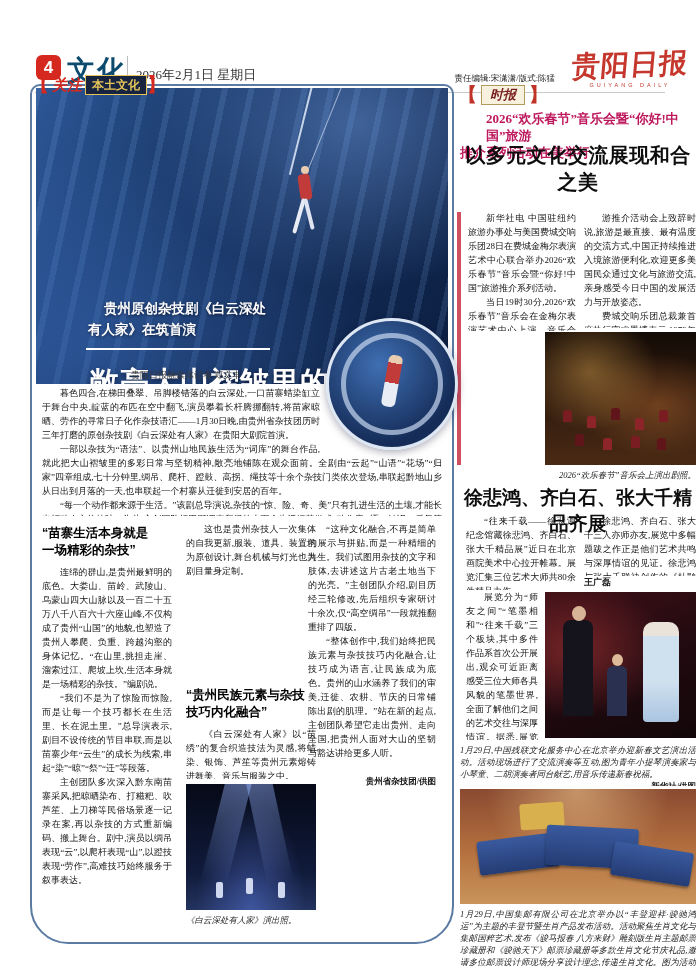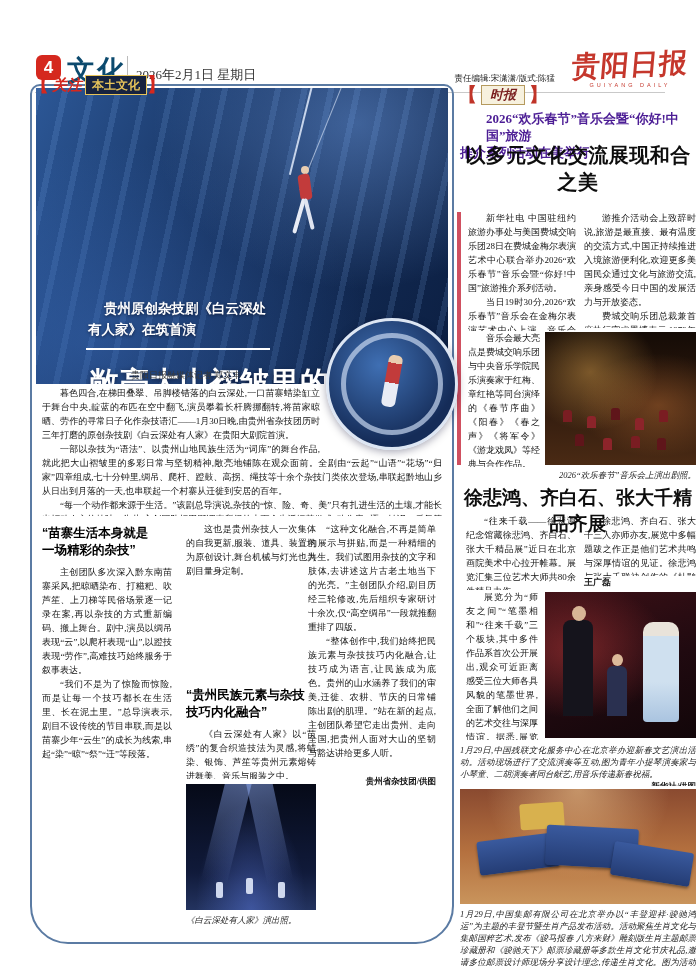--- a/index.html
+++ b/index.html
@@ -85,21 +85,21 @@
   .caption{font-size:8.5px;font-style:italic;color:#222;line-height:12px;}
   .c2 .caption{text-align:left;margin-top:4px;}
   .c3-credit{font-size:8.5px;text-align:right;font-weight:bold;margin-top:14px;}
 
   
   .tag2{position:absolute;left:458px;top:84px;display:flex;align-items:center;height:22px;
         font-family:"Liberation Sans",sans-serif;}
   .tag2 .br{color:#c03428;font-size:19px;font-weight:900;}
   .tag2 .lbl{margin:0 4px;border:1px solid #b59a5e;background:#f7f1de;color:#7a1f1f;
              font-size:13px;font-weight:900;font-style:italic;padding:1px 8px;line-height:16px;}
-  .kicker{position:absolute;left:460px;top:110px;width:238px;color:#4c1d95;
+  .kicker{position:absolute;left:460px;top:110px;width:238px;color:#be185d;
           font-weight:bold;font-size:13px;line-height:17px;font-family:"Liberation Serif",serif;}
   .kicker .k1{padding-left:26px;}
   .nhead{position:absolute;left:458px;top:142px;width:240px;text-align:center;color:#0d0d0d;
          font-family:"Liberation Sans",sans-serif;font-weight:900;font-size:20px;letter-spacing:.5px;}
   .redbar{position:absolute;left:457px;top:212px;width:4px;height:253px;background:#d05060;}
   .ncol{position:absolute;overflow:hidden;}
   .ncol1a{left:468px;top:211px;width:108px;height:120px;}
   .ncol1b{left:468px;top:331px;width:72px;height:136px;}
   .ncol2{left:584px;top:211px;width:112px;height:117px;}
   .orch{position:absolute;left:545px;top:332px;width:151px;height:133px;overflow:hidden;
@@ -201,22 +201,23 @@
     <p data-name="lede-para">暮色四合,在梯田叠翠、吊脚楼错落的白云深处,一口苗寨蜡染缸立于舞台中央,靛蓝的布匹在空中翻飞,演员攀着长杆腾挪翻转,将苗家晾晒、劳作的寻常日子化作杂技语汇——1月30日晚,由贵州省杂技团历时三年打磨的原创杂技剧《白云深处有人家》在贵阳大剧院首演。</p>
     <p data-name="lede-para">一部以杂技为“语法”、以贵州山地民族生活为“词库”的舞台作品,就此把大山褶皱里的多彩日常与坚韧精神,敞亮地铺陈在观众面前。全剧由“云起”“山语”“花场”“归家”四章组成,七十分钟里,绸吊、爬杆、蹬鼓、高拐、绳技等十余个杂技门类依次登场,串联起黔地山乡从日出到月落的一天,也串联起一个村寨从迁徙到安居的百年。</p>
     <p data-name="lede-para">“每一个动作都来源于生活。”该剧总导演说,杂技的“惊、险、奇、美”只有扎进生活的土壤,才能长出打动人心的枝叶。为此,主创团队把田野调查所得的上百个生活细节做成“动作库”,逐一转译、反复筛选,“让观众看见的不只是技巧,更是技巧背后的人”。</p>
   </div>
 
   <div class="col c1 bodytxt" data-name="feature-column-1">
     <div class="subhead" data-name="subhead-1">
       <div data-name="subhead-1-line1">“苗寨生活本身就是</div>
       <div data-name="subhead-1-line2">一场精彩的杂技”</div>
     </div>
+    <p data-name="body-para">连绵的群山,是贵州最鲜明的底色。大娄山、苗岭、武陵山、乌蒙山四大山脉以及一百二十五万八千八百六十六座山峰,不仅构成了贵州“山国”的地貌,也塑造了贵州人攀爬、负重、跨越沟壑的身体记忆。“在山里,挑担走崖、溜索过江、爬坡上坎,生活本身就是一场精彩的杂技。”编剧说。</p>
+    <p data-name="body-para">“我们不是为了惊险而惊险,而是让每一个技巧都长在生活里、长在泥土里。”总导演表示,剧目不设传统的节目串联,而是以苗寨少年“云生”的成长为线索,串起“染”“晾”“祭”“迁”等段落。</p>
     <p data-name="body-para">主创团队多次深入黔东南苗寨采风,把晾晒染布、打糍粑、吹芦笙、上刀梯等民俗场景逐一记录在案,再以杂技的方式重新编码、搬上舞台。剧中,演员以绸吊表现“云”,以爬杆表现“山”,以蹬技表现“劳作”,高难技巧始终服务于叙事表达。</p>
-    <p data-name="body-para">“我们不是为了惊险而惊险,而是让每一个技巧都长在生活里、长在泥土里。”总导演表示,剧目不设传统的节目串联,而是以苗寨少年“云生”的成长为线索,串起“染”“晾”“祭”“迁”等段落。</p>
   </div>
 
   <div class="col c2 bodytxt" data-name="feature-column-2">
     <div class="c2-before" data-name="column-2-upper-text">
       <p data-name="body-para">这也是贵州杂技人一次集体的自我更新,服装、道具、装置均为原创设计,舞台机械与灯光也为剧目量身定制。</p>
     </div>
     <div class="subhead" data-name="subhead-2">
       <div data-name="subhead-2-line1">“贵州民族元素与杂技</div>
       <div data-name="subhead-2-line2">技巧内化融合”</div>
     </div>
@@ -248,24 +249,20 @@
   <div class="kicker" data-name="news-kicker">
     <div class="k1" data-name="news-kicker-line1">2026“欢乐春节”音乐会暨“你好!中国”旅游</div>
     <div data-name="news-kicker-line2">推介系列活动在美举行</div>
   </div>
   <div class="nhead" data-name="news-headline">以多元文化交流展现和合之美</div>
   <div class="redbar" data-name="article-accent-bar"></div>
 
   <div class="ncol ncol1a bodytxt" data-name="news-column-1-upper">
     <p data-name="body-para">新华社电 中国驻纽约旅游办事处与美国费城交响乐团28日在费城金梅尔表演艺术中心联合举办2026“欢乐春节”音乐会暨“你好!中国”旅游推介系列活动。</p>
     <p data-name="body-para">当日19时30分,2026“欢乐春节”音乐会在金梅尔表演艺术中心上演。音乐会以“春”为主题,通过多元音乐语言,展现不同文化交流互鉴的和合之美。</p>
-  </div>
-  <div class="ncol ncol1b bodytxt" data-name="news-column-1-lower">
-    <p data-name="body-para">音乐会最大亮点是费城交响乐团与中央音乐学院民乐演奏家于红梅、章红艳等同台演绎的《春节序曲》《阳春》《春之声》《将军令》《游龙戏凤》等经典与合作作品。</p>
-
   </div>
   <div class="ncol ncol2 bodytxt" data-name="news-column-2">
     <p data-name="body-para">游推介活动会上致辞时说,旅游是最直接、最有温度的交流方式,中国正持续推进入境旅游便利化,欢迎更多美国民众通过文化与旅游交流,亲身感受今日中国的发展活力与开放姿态。</p>
     <p data-name="body-para">费城交响乐团总裁兼首席执行官睿恩博表示,1973年费城交响乐团首次访华演出。</p>
   </div>
 
   <div class="orch" data-name="orchestra-photo">
     <div class="mus" style="left:18px;top:78px;" data-name="musician-figure"></div>
     <div class="mus m2" style="left:42px;top:84px;" data-name="musician-figure"></div>
     <div class="mus m3" style="left:66px;top:76px;" data-name="musician-figure"></div>

